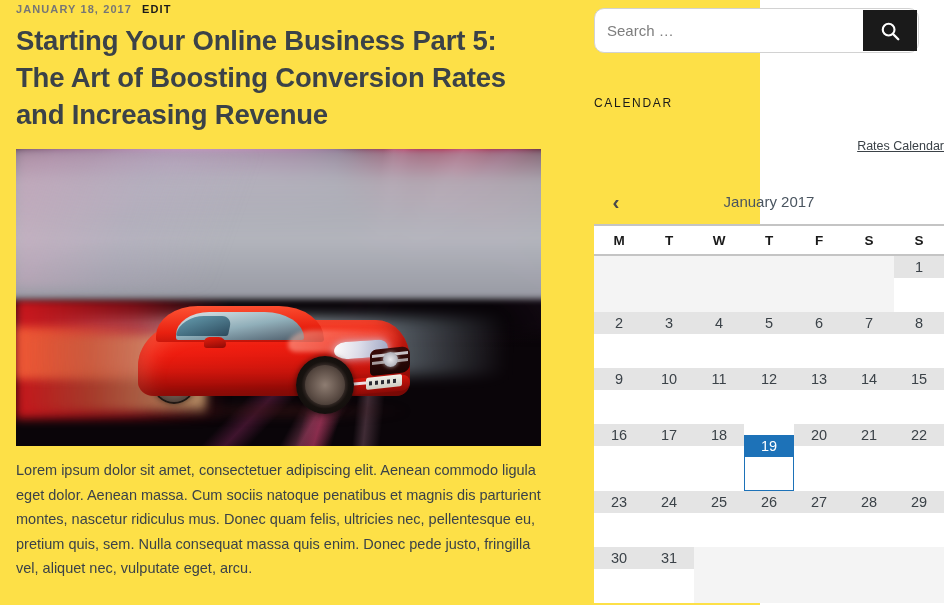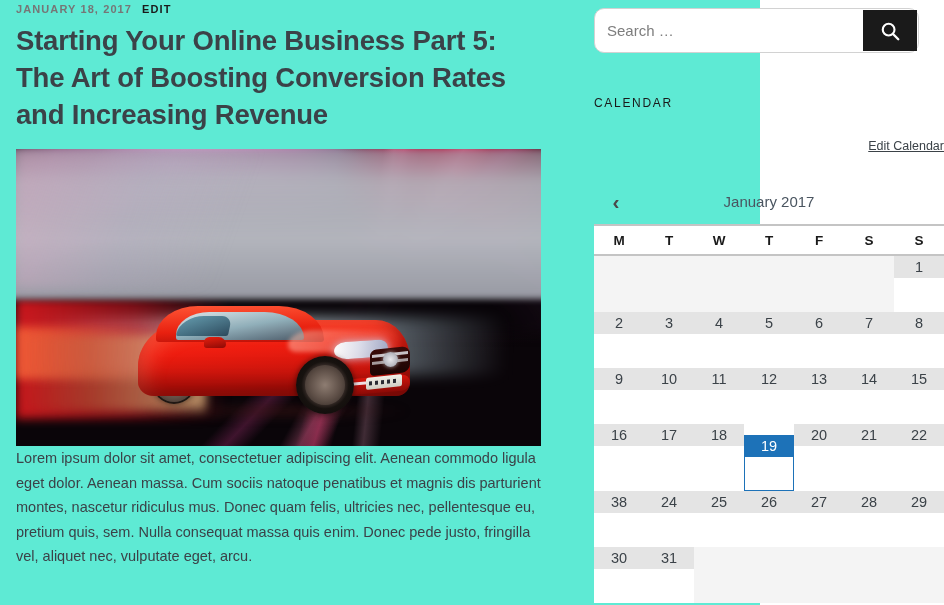--- a/index.html
+++ b/index.html
@@ -12,21 +12,21 @@
     overflow: hidden;
     background: #ffffff;
     font-family: "Liberation Sans", sans-serif;
     color: #333333;
   }
 
   .page {
     position: relative;
     width: 760px;
     height: 605px;
-    background: #5eead4;
+    background: #fde047;
   }
 
   
   .article {
     position: absolute;
     left: 0;
     top: 0;
     width: 560px;
     height: 605px;
     padding: 0 18px 0 16px;
@@ -235,21 +235,21 @@
     margin: -20px 0 0 -20px; border-radius: 50%;
     background: radial-gradient(circle, #8e7d72 0%, #5d4e46 55%, #2d2521 100%);
   }
   .car-shadow {
     position: absolute; left: 10px; bottom: -6px; width: 260px; height: 18px;
     background: radial-gradient(ellipse at 50% 50%, rgba(60,20,20,0.65), rgba(0,0,0,0) 72%);
     filter: blur(4px);
   }
 
   .entry-content {
-    margin-top: 0;
+    margin-top: 12px;
     font-size: 14.5px;
     line-height: 24.5px;
     color: #3b4248;
   }
   .entry-content p { margin: 0 0 20px 0; }
 
   
   .sidebar {
     position: absolute;
     left: 594px;
@@ -453,21 +453,21 @@
       <button class="search-submit" type="submit">
         <svg width="22" height="22" viewBox="0 0 24 24">
           <circle cx="10.5" cy="10.5" r="6.4" fill="none" stroke="#ffffff" stroke-width="2.3"></circle>
           <line x1="15.3" y1="15.3" x2="21" y2="21" stroke="#ffffff" stroke-width="2.6" stroke-linecap="round"></line>
         </svg>
       </button>
     </form>
 
     <h2 class="widget-title">CALENDAR</h2>
 
-    <a class="edit-calendar" href="#">Edit Calendar</a>
+    <a class="edit-calendar" href="#">Rates Calendar</a>
 
     <div class="calendar">
 
       <div class="cal-nav">
         <div class="cal-prev">‹</div>
         <div class="cal-month">January 2017</div>
       </div>
 
       <table class="cal-table">
         <thead>
@@ -626,21 +626,21 @@
               </td>
               <td>
                 <div class="daybox">
                   <span class="daynum">22</span>
                 </div>
               </td>
             </tr>
             <tr>
               <td>
                 <div class="daybox">
-                  <span class="daynum">38</span>
+                  <span class="daynum">23</span>
                 </div>
               </td>
               <td>
                 <div class="daybox">
                   <span class="daynum">24</span>
                 </div>
               </td>
               <td>
                 <div class="daybox">
                   <span class="daynum">25</span>

